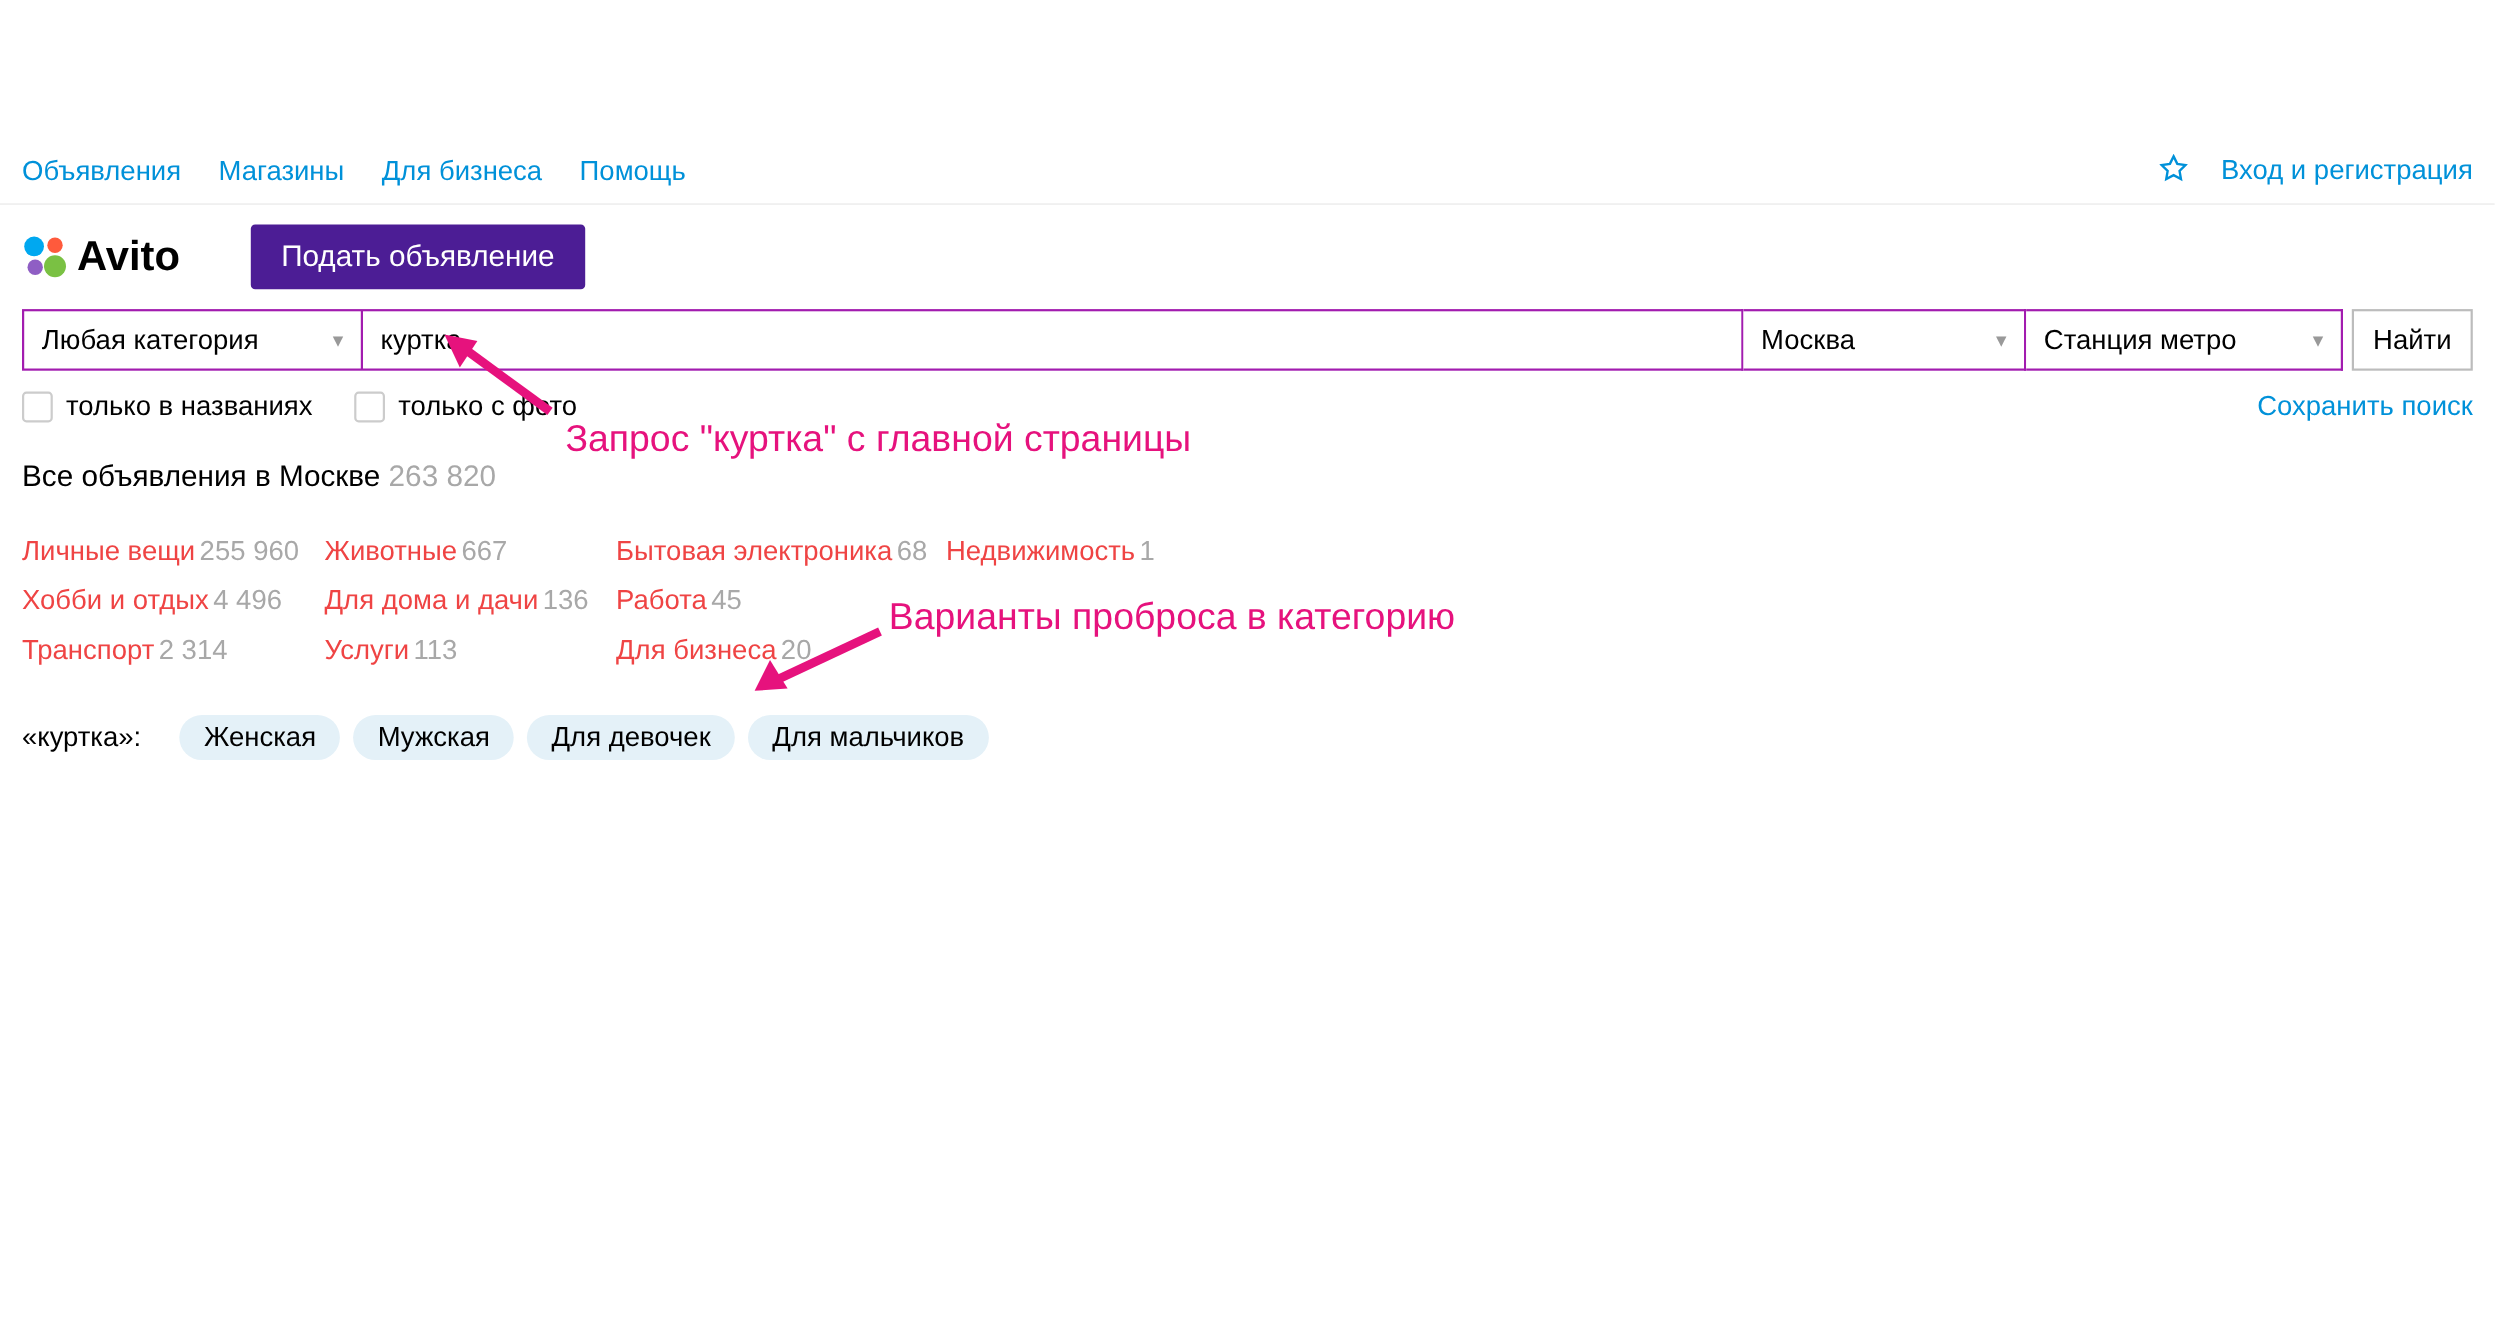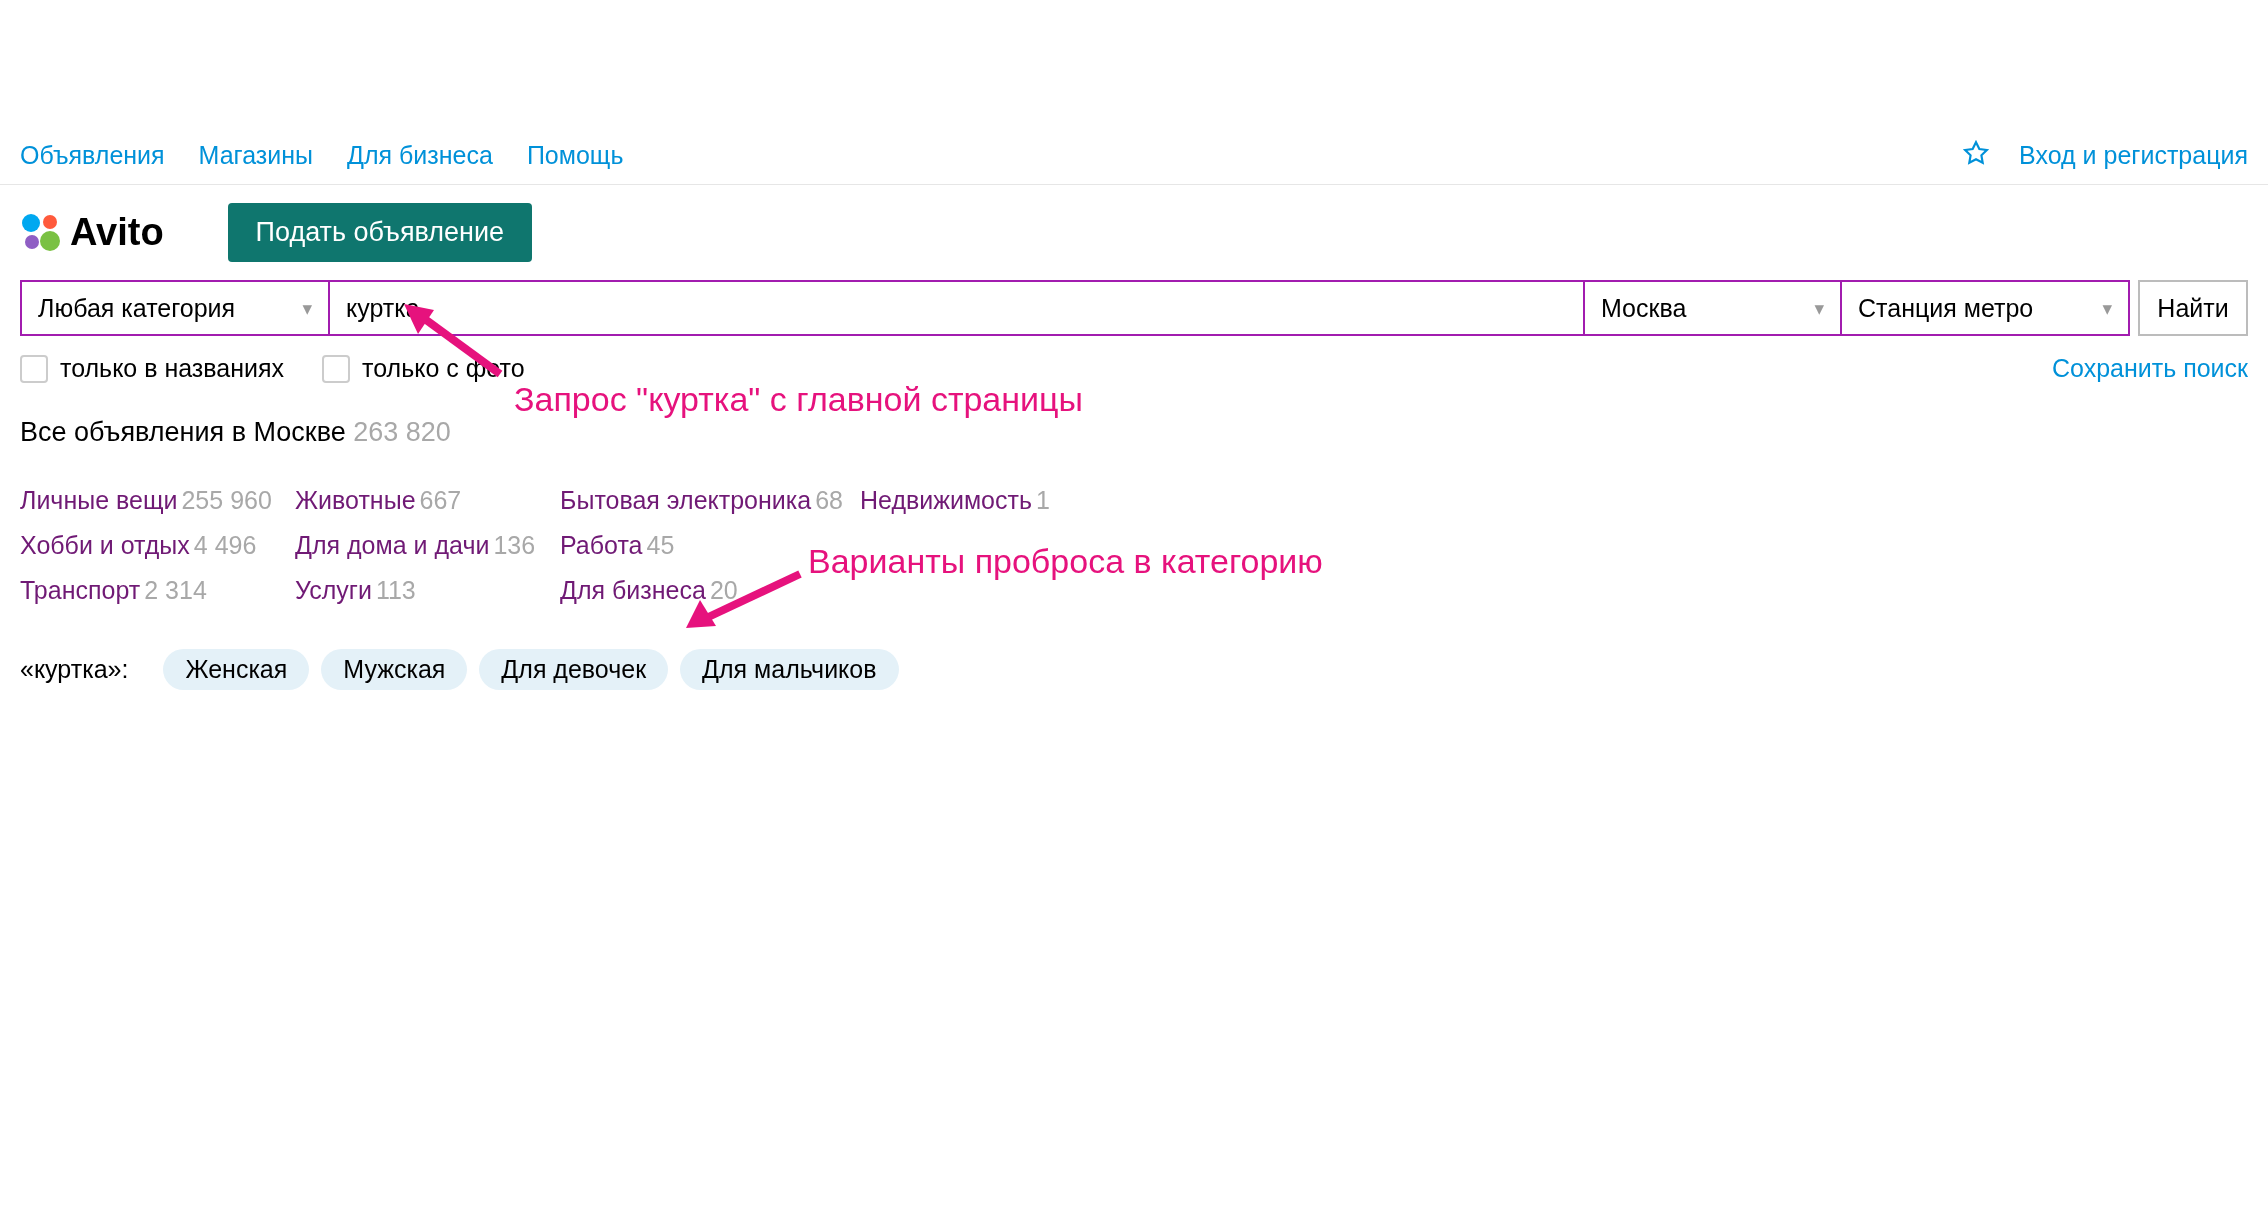--- a/index.html
+++ b/index.html
@@ -35,21 +35,21 @@
     display: flex;
     align-items: center;
     padding: 18px 20px 18px 20px;
   }
   .logo { display: flex; align-items: center; gap: 8px; margin-right: 64px; }
   .logo-mark { width: 42px; height: 42px; position: relative; }
   .logo-text { font-size: 38px; font-weight: 700; color: #000; }
   .nav-links { display: flex; gap: 36px; flex: 1; }
   .navlink { color: #0091d9; font-size: 27px; cursor: pointer; }
   .post-btn {
-    background: #0f766e;
+    background: #4c1d95;
     color: #fff;
     font-size: 27px;
     font-weight: 500;
     padding: 14px 28px;
     border: none;
     border-radius: 4px;
     cursor: pointer;
   }
 
   
@@ -116,21 +116,21 @@
   .heading-row .count { color: #a8a8a8; }
 
   
   .cat-grid {
     padding: 38px 20px 0 20px;
     display: grid;
     grid-template-columns: 275px 265px 300px 300px;
     row-gap: 16px;
   }
   .cat-item { font-size: 25px; white-space: nowrap; }
-  .cat-link { color: #701a75; cursor: pointer; }
+  .cat-link { color: #ef4444; cursor: pointer; }
   .cat-count { color: #a8a8a8; margin-left: 4px; }
 
   
   .chips-row {
     padding: 44px 20px 0 20px;
     display: flex;
     align-items: center;
     gap: 12px;
     font-size: 25px;
   }

